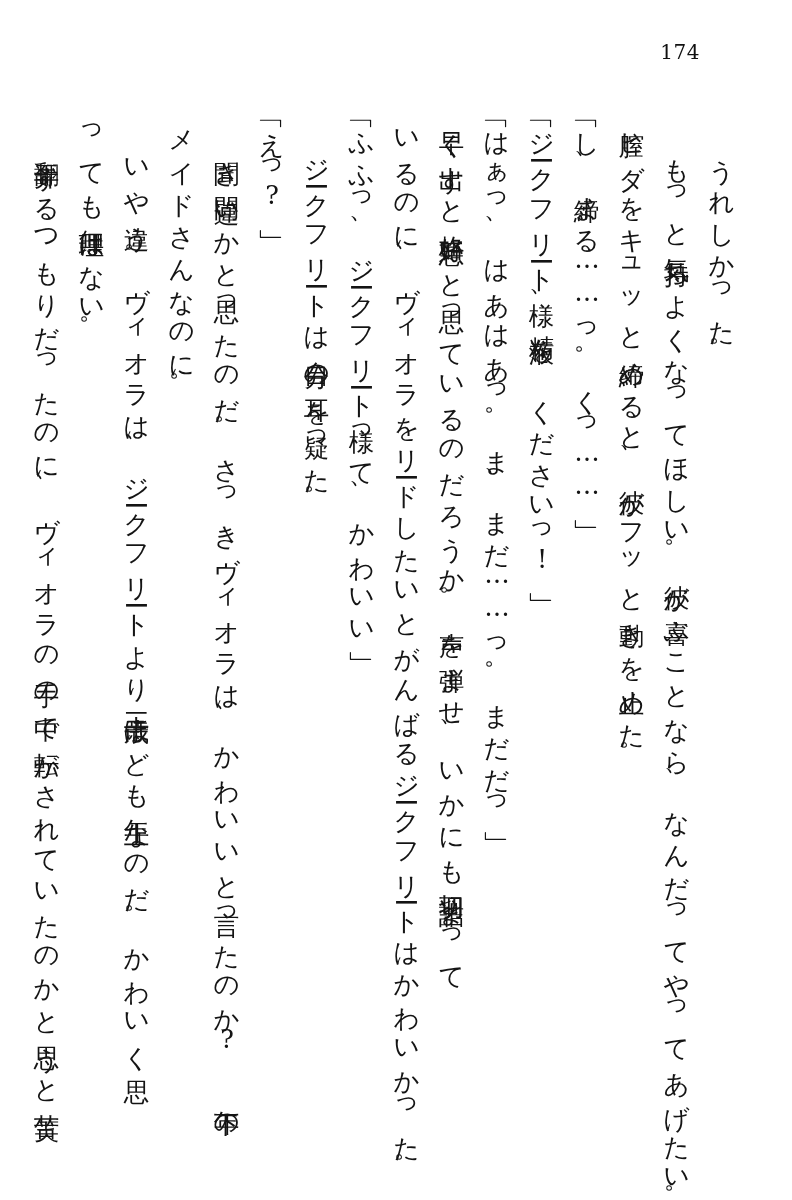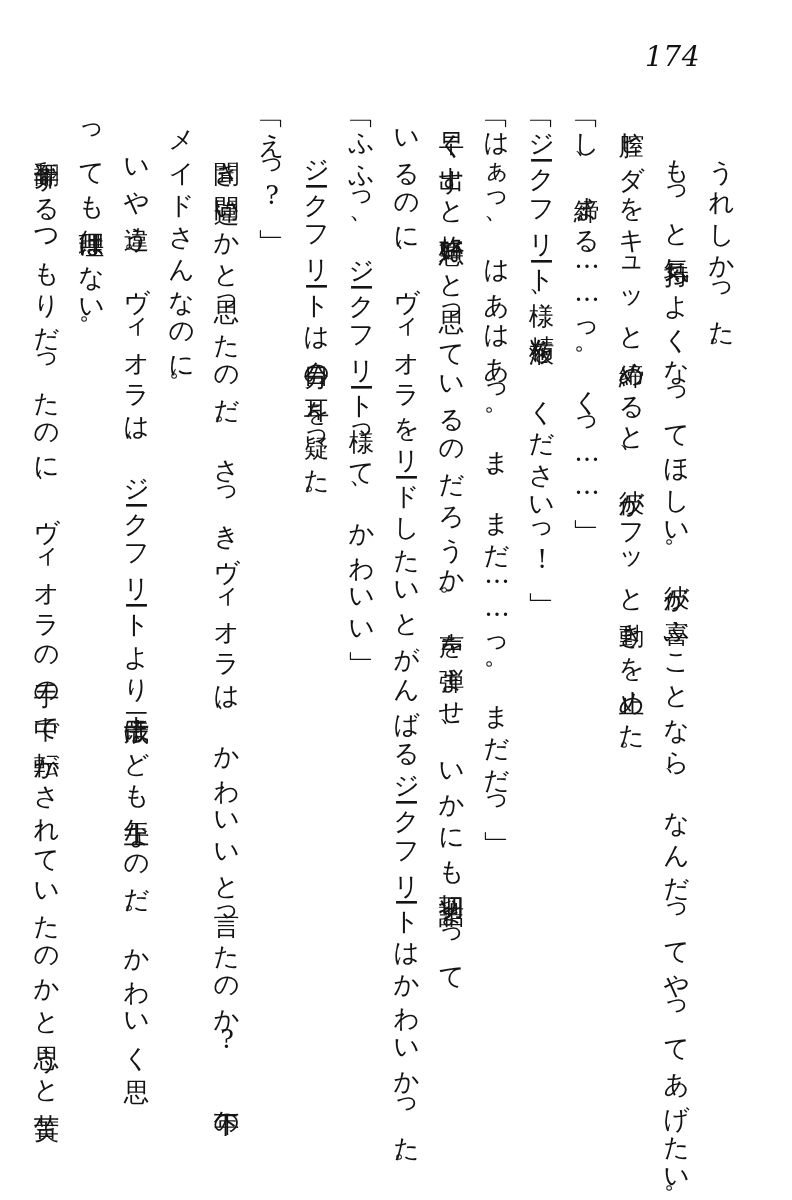--- a/index.html
+++ b/index.html
@@ -24,22 +24,21 @@
     height: 1200px;
     background: #ffffff;
   }
 
   
   #page-number {
     position: absolute;
     right: 92px;
     top: 40px;
     font-family: "DejaVu Serif", "Liberation Serif", serif;
-    font-style: italic;
-    font-size: 28px;
+    font-size: 20px;
     letter-spacing: 0.5px;
     color: #111;
   }
 
   
   #body-text {
     position: absolute;
     top: 112px;
     left: 36px;
     right: 58px;

